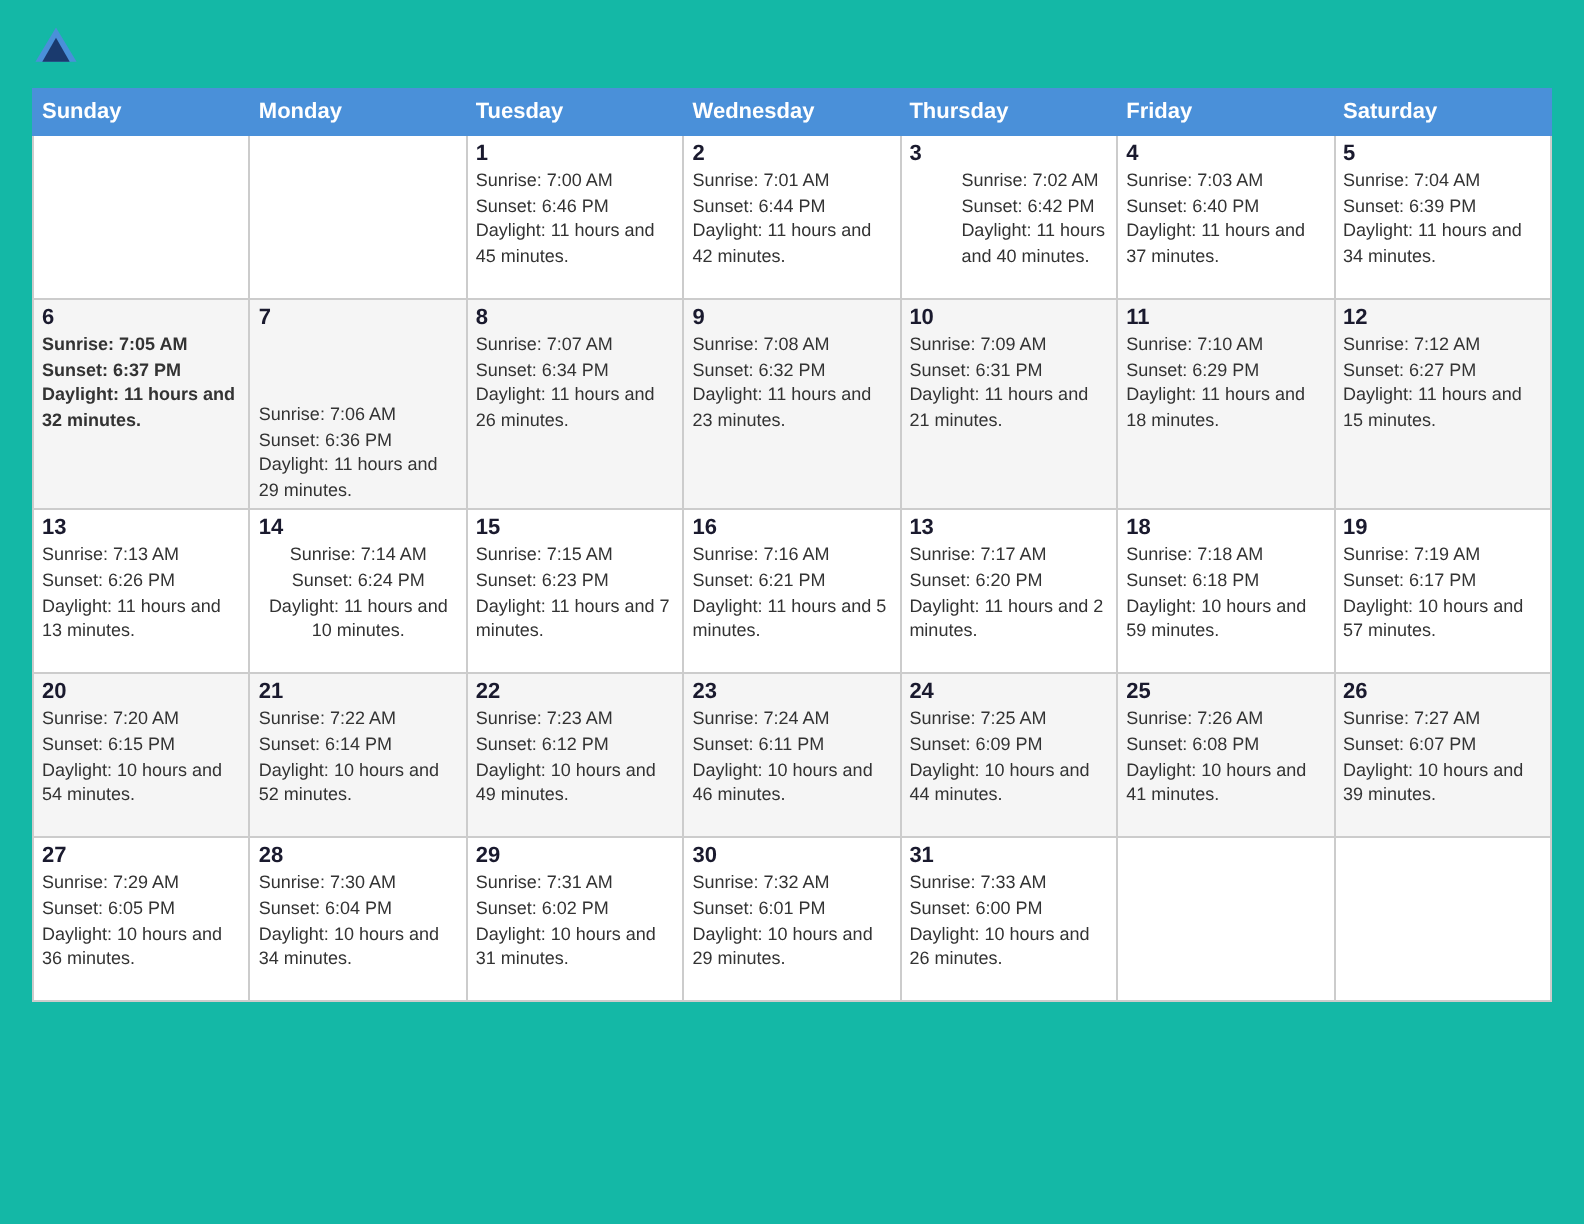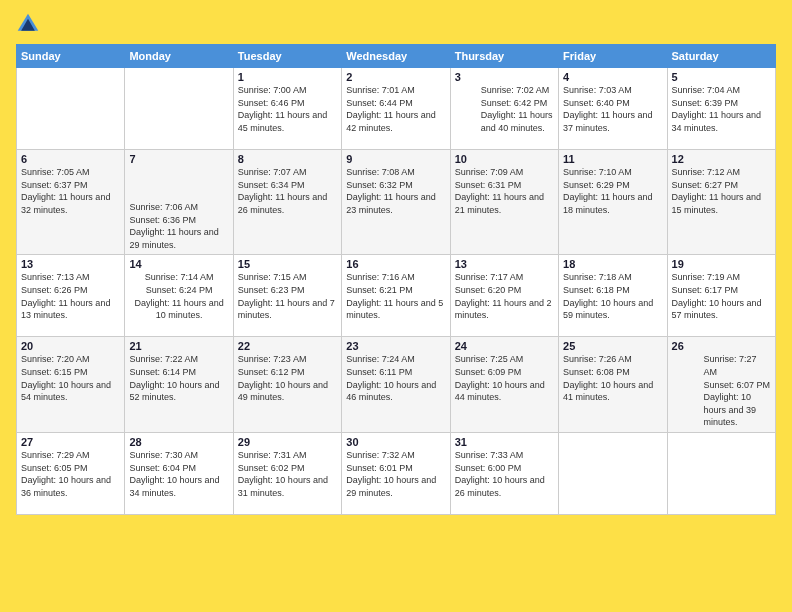--- a/index.html
+++ b/index.html
@@ -7,21 +7,21 @@
       font-family: Arial, sans-serif;
       background: #fff;
       width: 792px;
       height: 612px;
       overflow: hidden;
     }
     .page {
       width: 792px;
       height: 612px;
       padding: 12px 16px;
-      background: #fde047;
+      background: #14b8a6;
     }
     .header {
       display: flex;
       justify-content: space-between;
       align-items: flex-start;
       margin-bottom: 8px;
     }
     .logo {
       display: flex;
       align-items: center;
@@ -156,21 +156,21 @@
           <td>
             <div class="day-number">5</div>
             <div class="day-info" style="white-space: pre-line;">Sunrise: 7:04 AM
 Sunset: 6:39 PM
 Daylight: 11 hours and 34 minutes.</div>
           </td>
         </tr>
         <tr>
           <td>
             <div class="day-number">6</div>
-            <div class="day-info" style="white-space: pre-line;">Sunrise: 7:05 AM
+            <div class="day-info" style="white-space: pre-line; font-weight: bold;">Sunrise: 7:05 AM
 Sunset: 6:37 PM
 Daylight: 11 hours and 32 minutes.</div>
           </td>
           <td>
             <div class="day-number">7</div>
             <div class="day-info" style="white-space: pre-line; margin-top: 36px;">Sunrise: 7:06 AM
 Sunset: 6:36 PM
 Daylight: 11 hours and 29 minutes.</div>
           </td>
           <td>
@@ -280,21 +280,21 @@
 Daylight: 10 hours and 44 minutes.</div>
           </td>
           <td>
             <div class="day-number">25</div>
             <div class="day-info" style="white-space: pre-line;">Sunrise: 7:26 AM
 Sunset: 6:08 PM
 Daylight: 10 hours and 41 minutes.</div>
           </td>
           <td>
             <div class="day-number">26</div>
-            <div class="day-info" style="white-space: pre-line; margin-left: 32px;">Sunrise: 7:27 AM
+            <div class="day-info" style="white-space: pre-line;">Sunrise: 7:27 AM
 Sunset: 6:07 PM
 Daylight: 10 hours and 39 minutes.</div>
           </td>
         </tr>
         <tr>
           <td>
             <div class="day-number">27</div>
             <div class="day-info" style="white-space: pre-line;">Sunrise: 7:29 AM
 Sunset: 6:05 PM
 Daylight: 10 hours and 36 minutes.</div>

